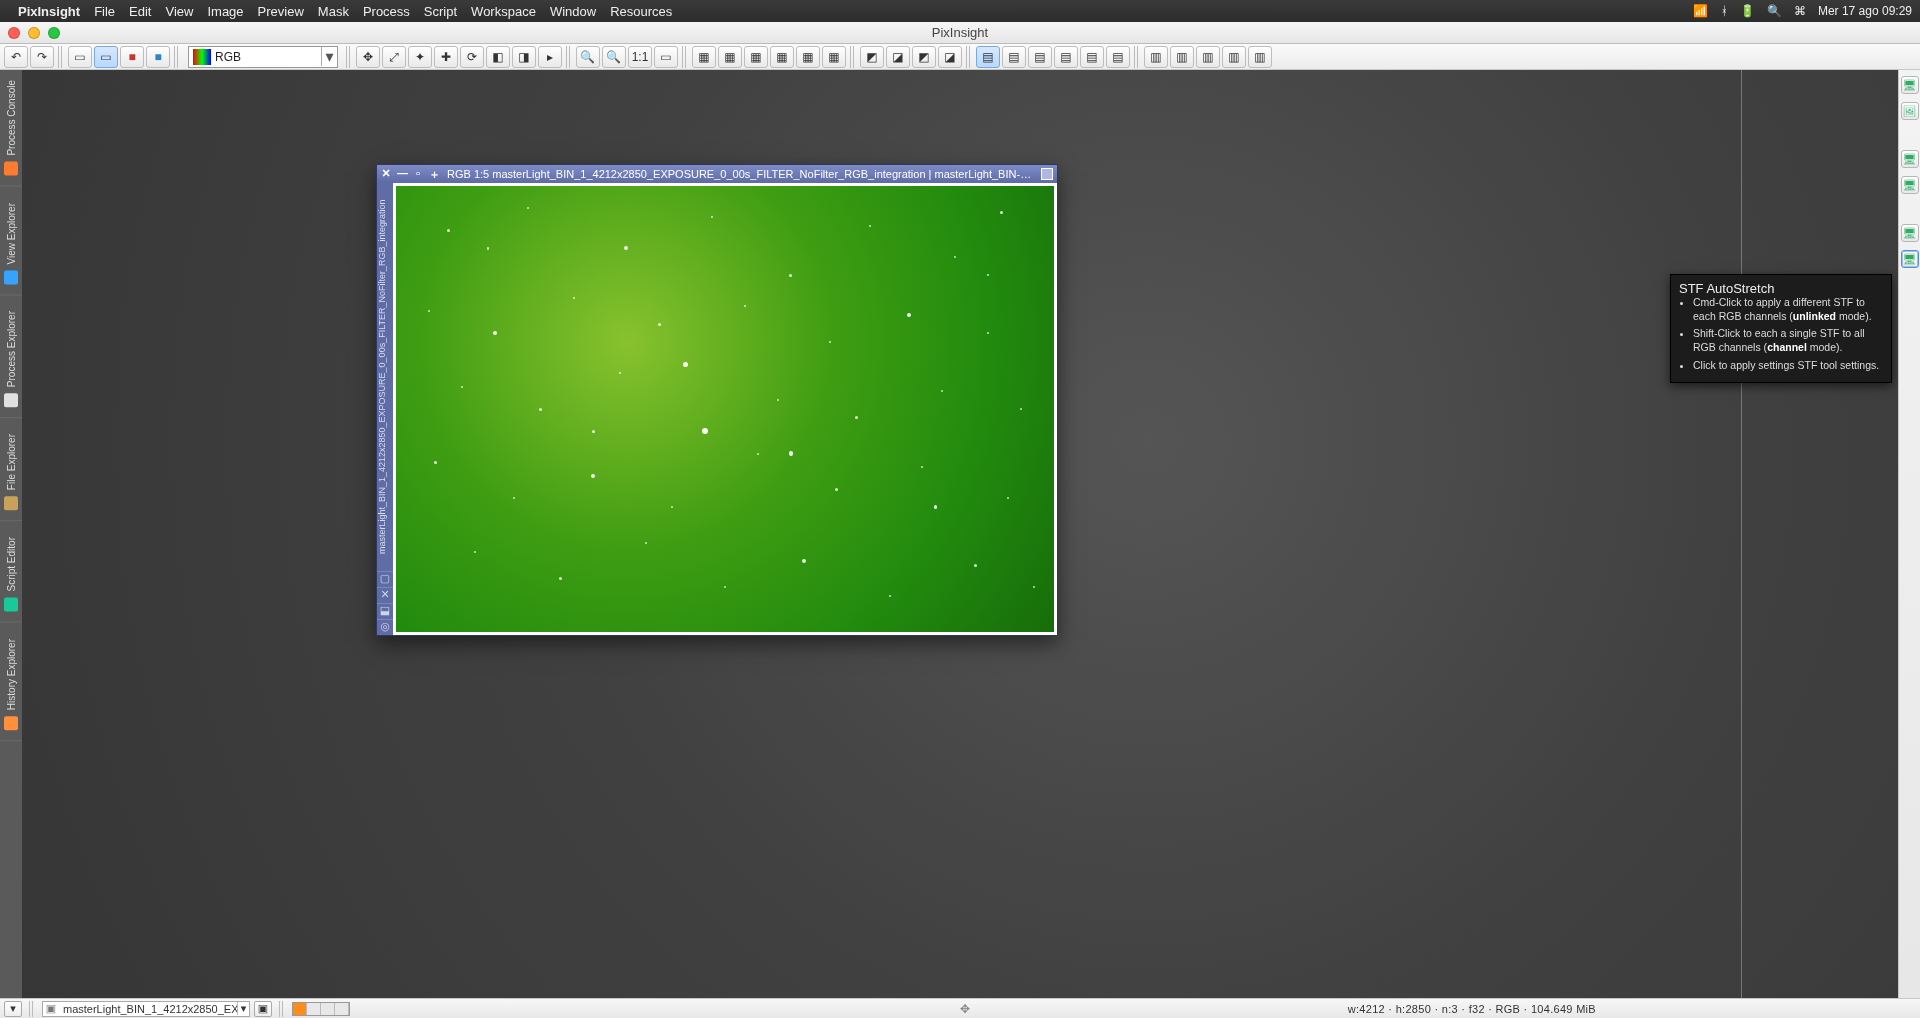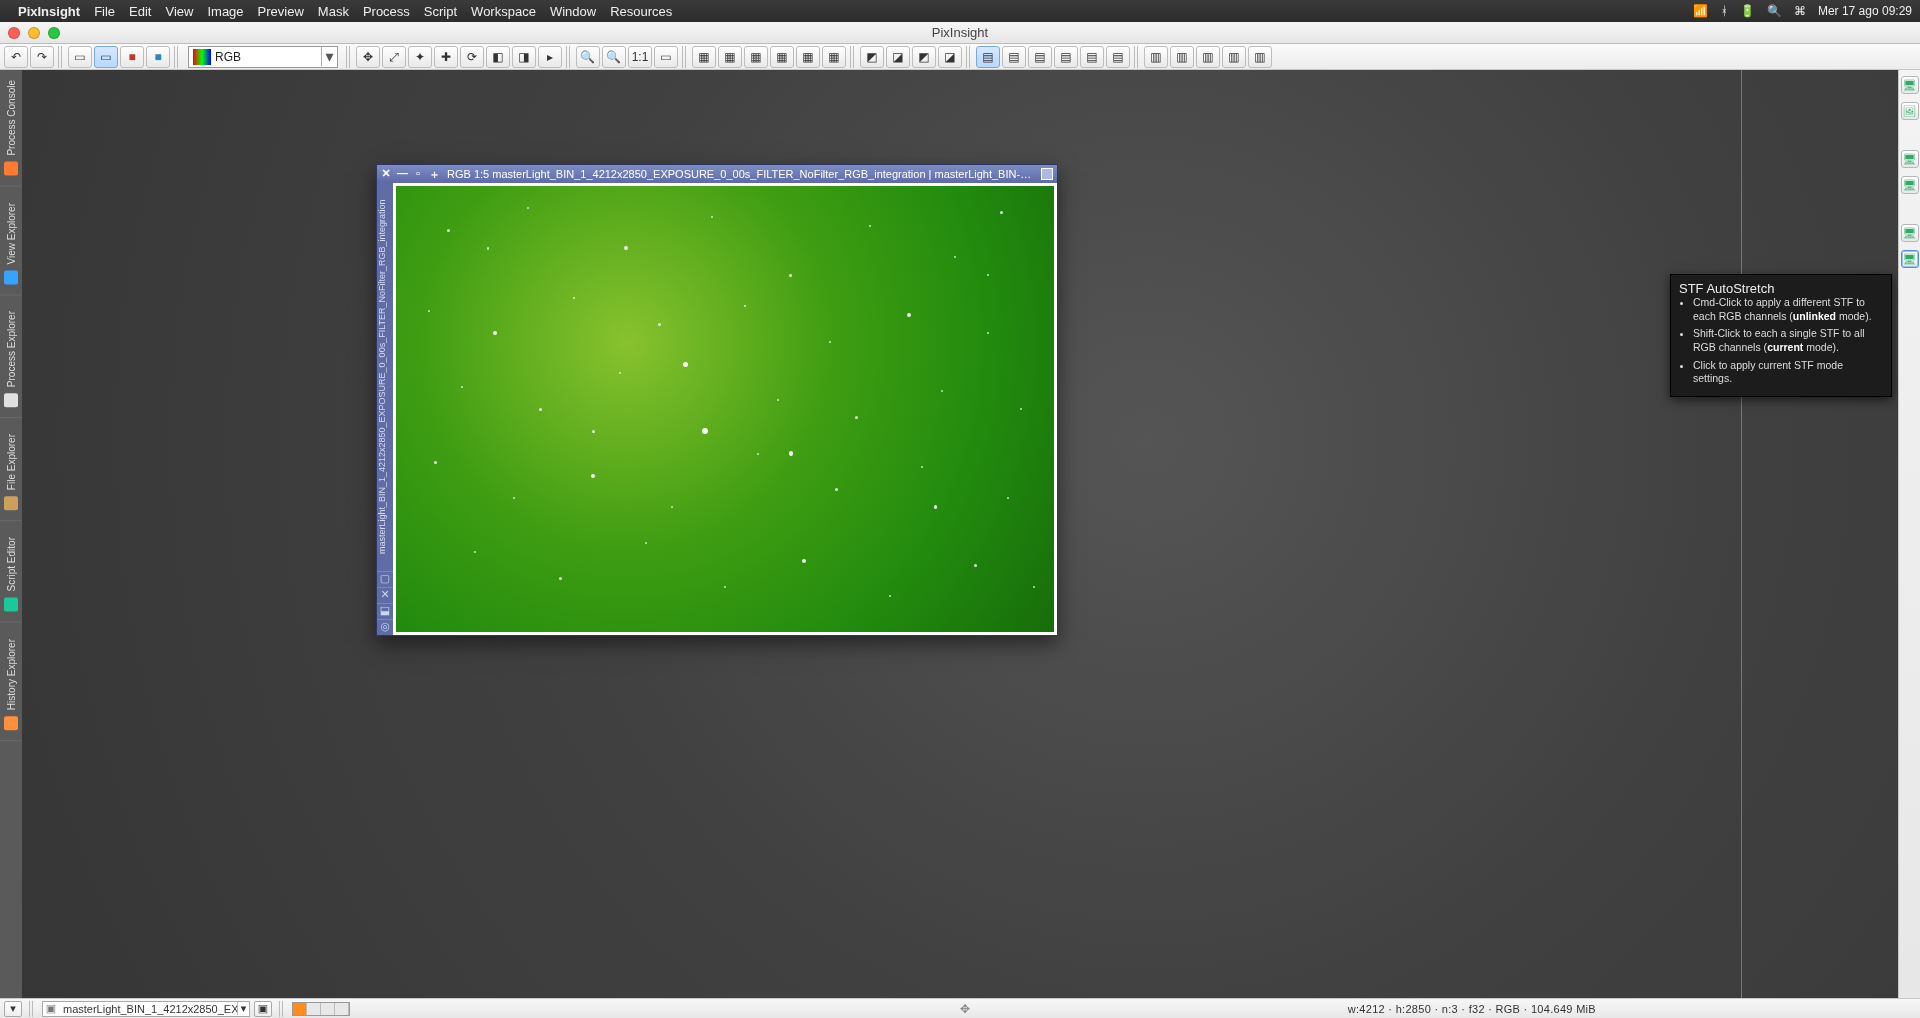--- a/index.html
+++ b/index.html
@@ -281,22 +281,22 @@
             <div class="star" style="left: 90%; top: 20%; height: 2.4px; width: 2.4px; margin-top: -1.2px; margin-left: -1.2px; opacity: 0.78;"></div>
           </div>
       </div>
     </div>
   </div>
 
   <div class="tooltip">
     <div class="hd">STF AutoStretch</div>
     <ul>
       <li><span>Cmd-Click to apply a different STF to each RGB channels (</span><b>unlinked</b><span> mode).</span></li>
-      <li><span>Shift-Click to each a single STF to all RGB channels (</span><b>current</b><span> mode).</span></li>
-      <li>Click to apply current STF mode settings.</li>
+      <li><span>Shift-Click to each a single STF to all RGB channels (</span><b>channel</b><span> mode).</span></li>
+      <li>Click to apply settings STF tool settings.</li>
     </ul>
   </div>
 </div>
 
 <div class="statusbar">
   <div class="sb-btn">▾</div>
   <div class="sb-sep"></div>
   <div class="sb-drop">
     <div class="ic">▣</div>
     <div class="txt">masterLight_BIN_1_4212x2850_EXPOS</div>

